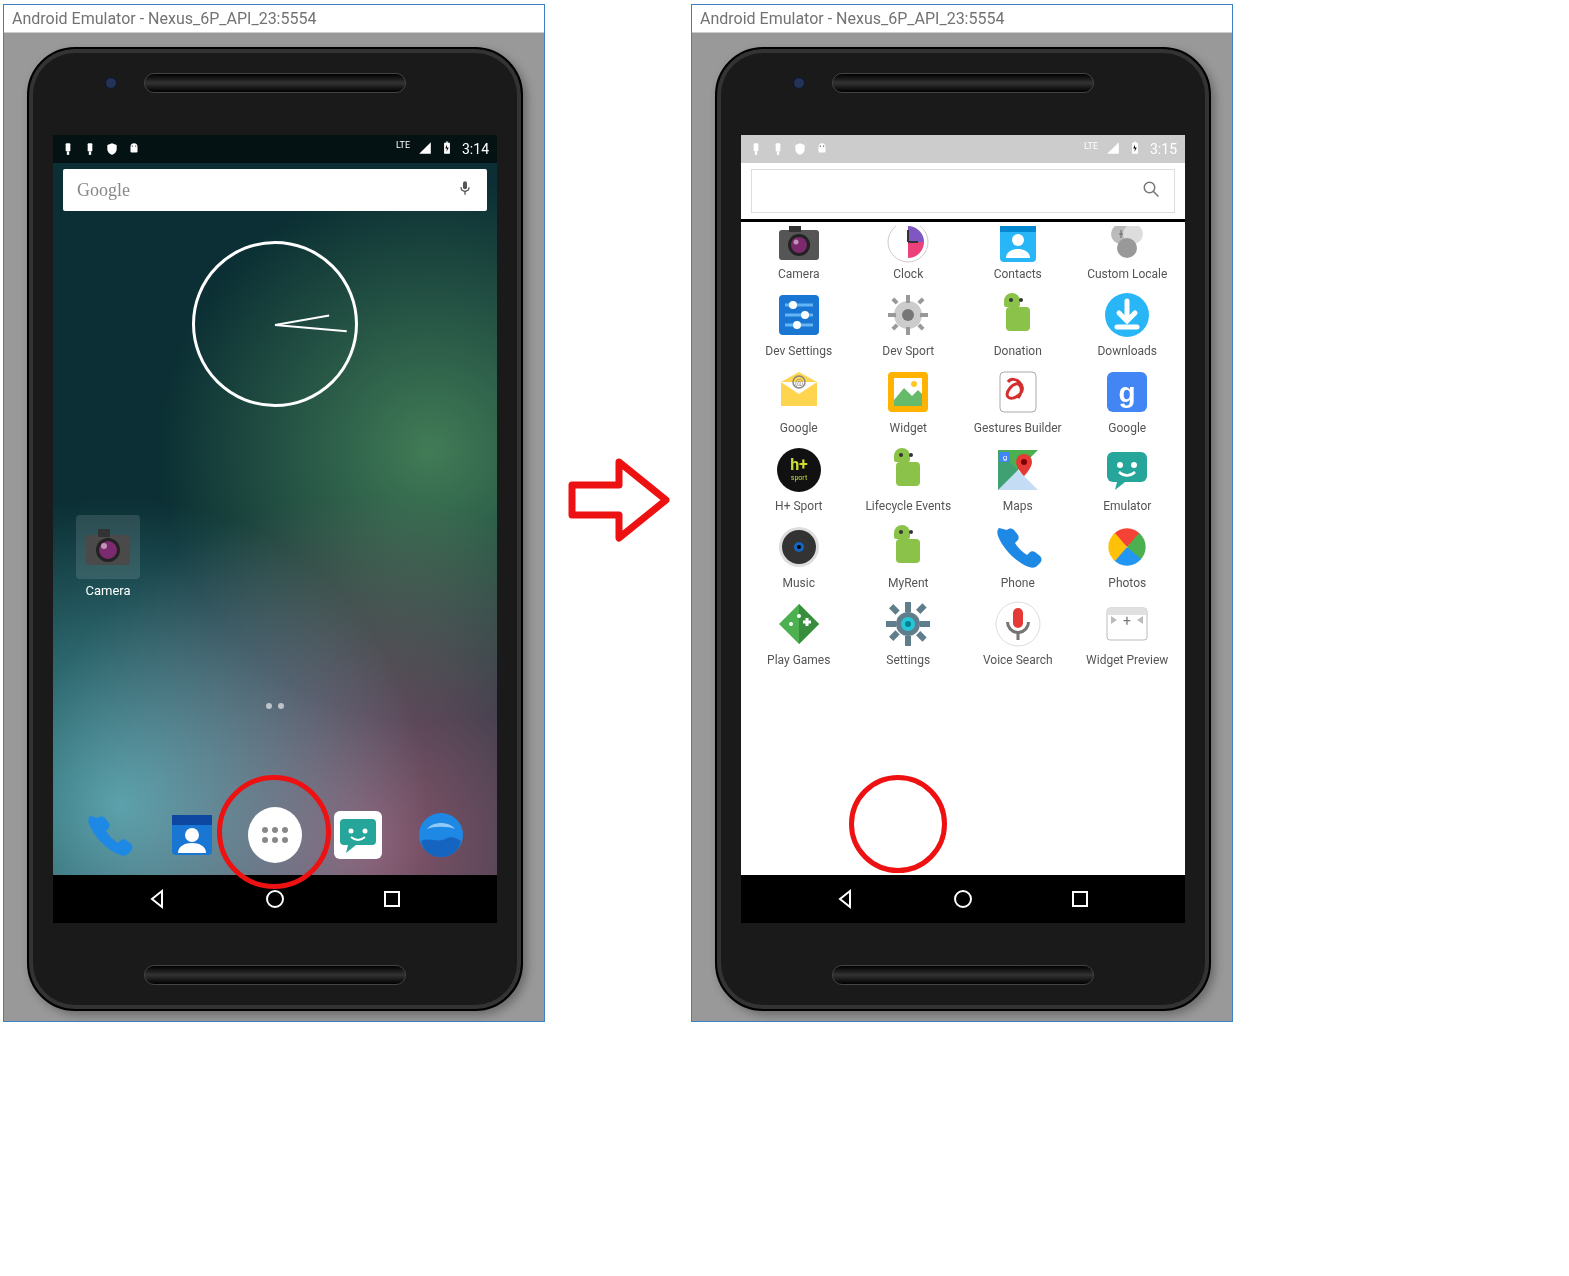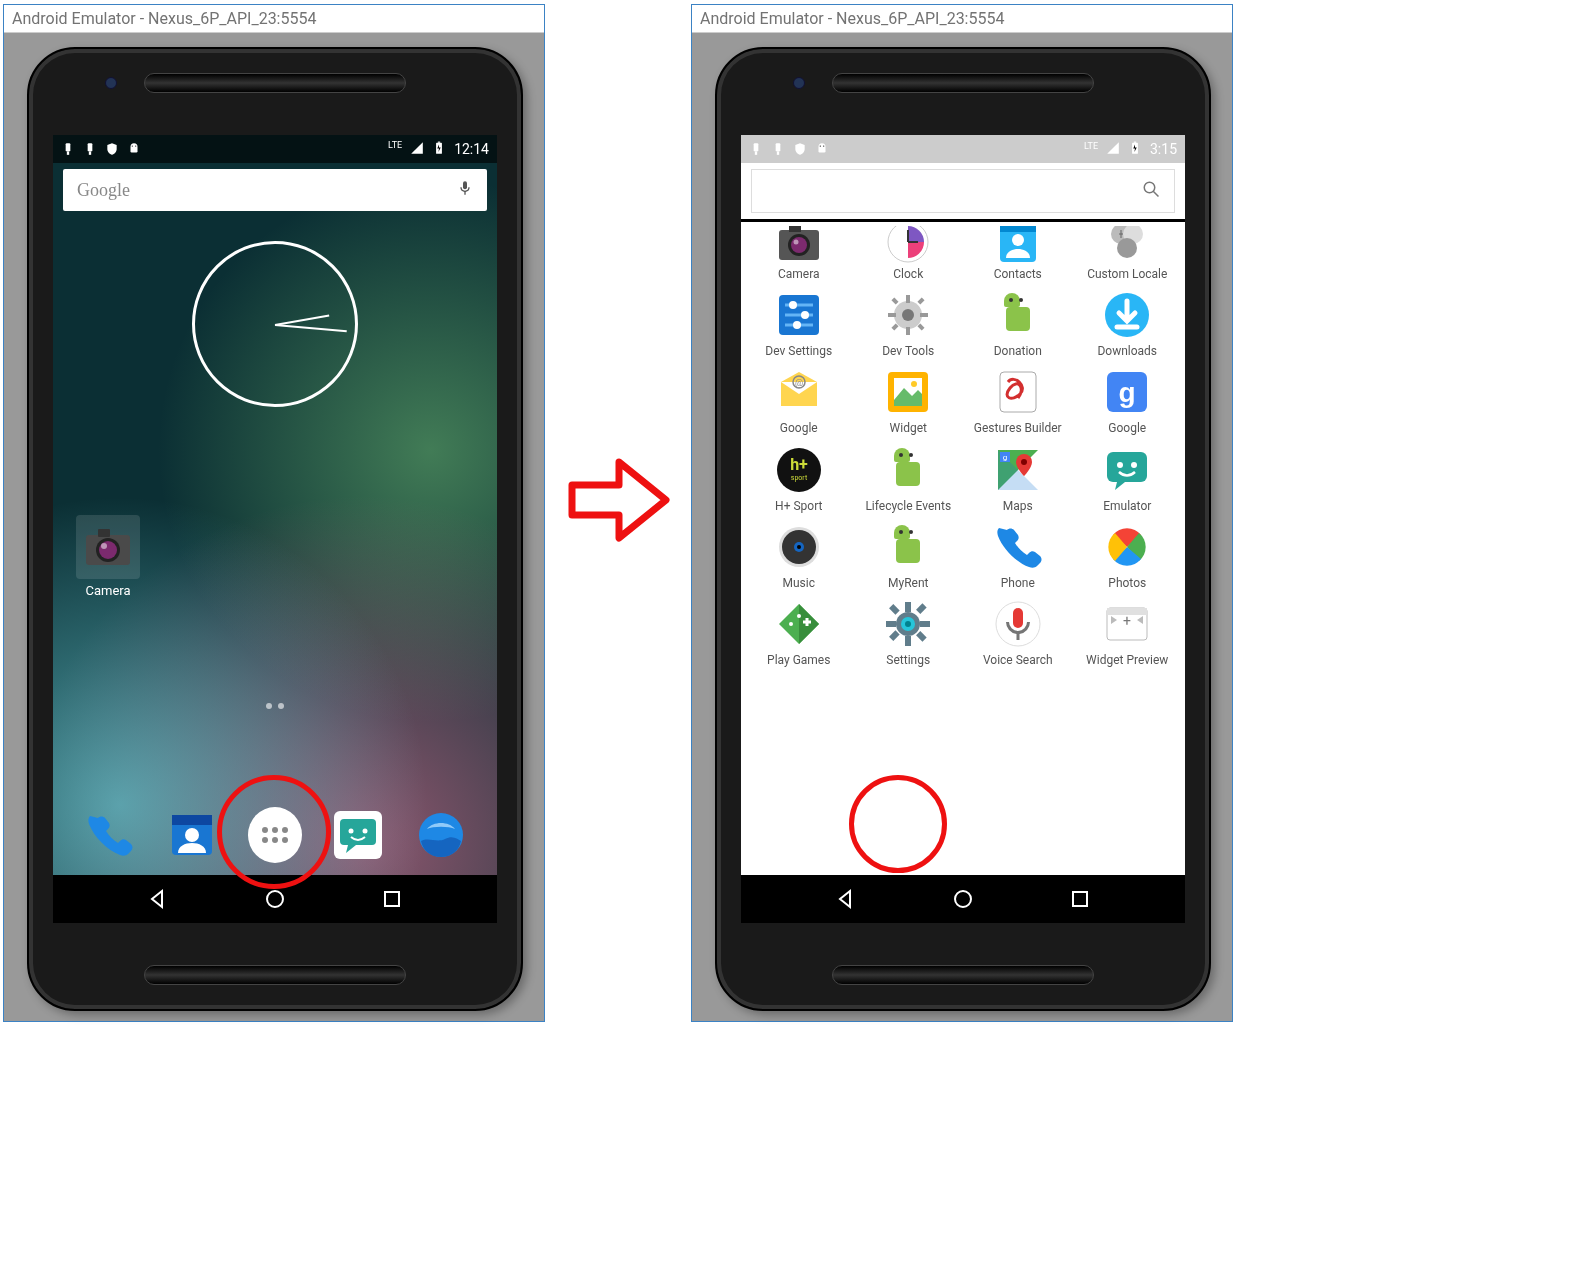--- a/index.html
+++ b/index.html
@@ -332,21 +332,21 @@
                   <path d="M2 22 L22 2 L22 22 Z"></path>
                 </svg>
           </span>
           <span class="sicon">
             <svg viewBox="0 0 24 24" fill="#fff">
                   <rect x="7" y="3" width="10" height="19" rx="1"></rect>
                   <rect x="10" y="1" width="4" height="2"></rect>
                   <path d="M12 6 L9 13 L12 13 L11 19 L15 11 L12 11 Z" fill="#000"></path>
                 </svg>
           </span>
-          <span>12:14</span>
+          <span>3:14</span>
         </div>
       </div>
       <div class="search-bar">
         <span class="gtext">Google</span>
         <span>
           <svg class="mic-icon" viewBox="0 0 24 24" fill="#555">
                 <path d="M12 2a3 3 0 0 1 3 3v6a3 3 0 0 1-6 0V5a3 3 0 0 1 3-3z"></path>
                 <path d="M7 11a5 5 0 0 0 10 0h2a7 7 0 0 1-6 6.9V22h-2v-4.1A7 7 0 0 1 5 11z"></path>
               </svg>
         </span>
@@ -557,21 +557,21 @@
                     <rect x="4" y="22" width="8" height="4"></rect>
                     <rect x="36" y="22" width="8" height="4"></rect>
                     <rect x="8" y="8" width="6" height="4" transform="rotate(45 11 10)"></rect>
                     <rect x="34" y="34" width="6" height="4" transform="rotate(45 37 36)"></rect>
                     <rect x="34" y="8" width="6" height="4" transform="rotate(-45 37 10)"></rect>
                     <rect x="8" y="34" width="6" height="4" transform="rotate(-45 11 36)"></rect>
                   </g>
                   <circle cx="24" cy="24" r="6" fill="#777"></circle>
                 </svg>
               </div>
-              <div class="label">Dev Tools</div>
+              <div class="label">Dev Sport</div>
             </div>
             <div class="app-cell">
               <div class="aicon">
                 <svg viewBox="0 0 48 48" width="48" height="48">
                   <path d="M10 10a8 8 0 0 1 16 0v4a2 2 0 0 1-2 2H12a2 2 0 0 1-2-2z" fill="#8bc34a"></path>
                   <rect x="12" y="16" width="24" height="24" rx="4" fill="#8bc34a"></rect>
                   <circle cx="17" cy="9" r="2" fill="#333"></circle>
                   <circle cx="27" cy="9" r="2" fill="#333"></circle>
                 </svg>
               </div>

